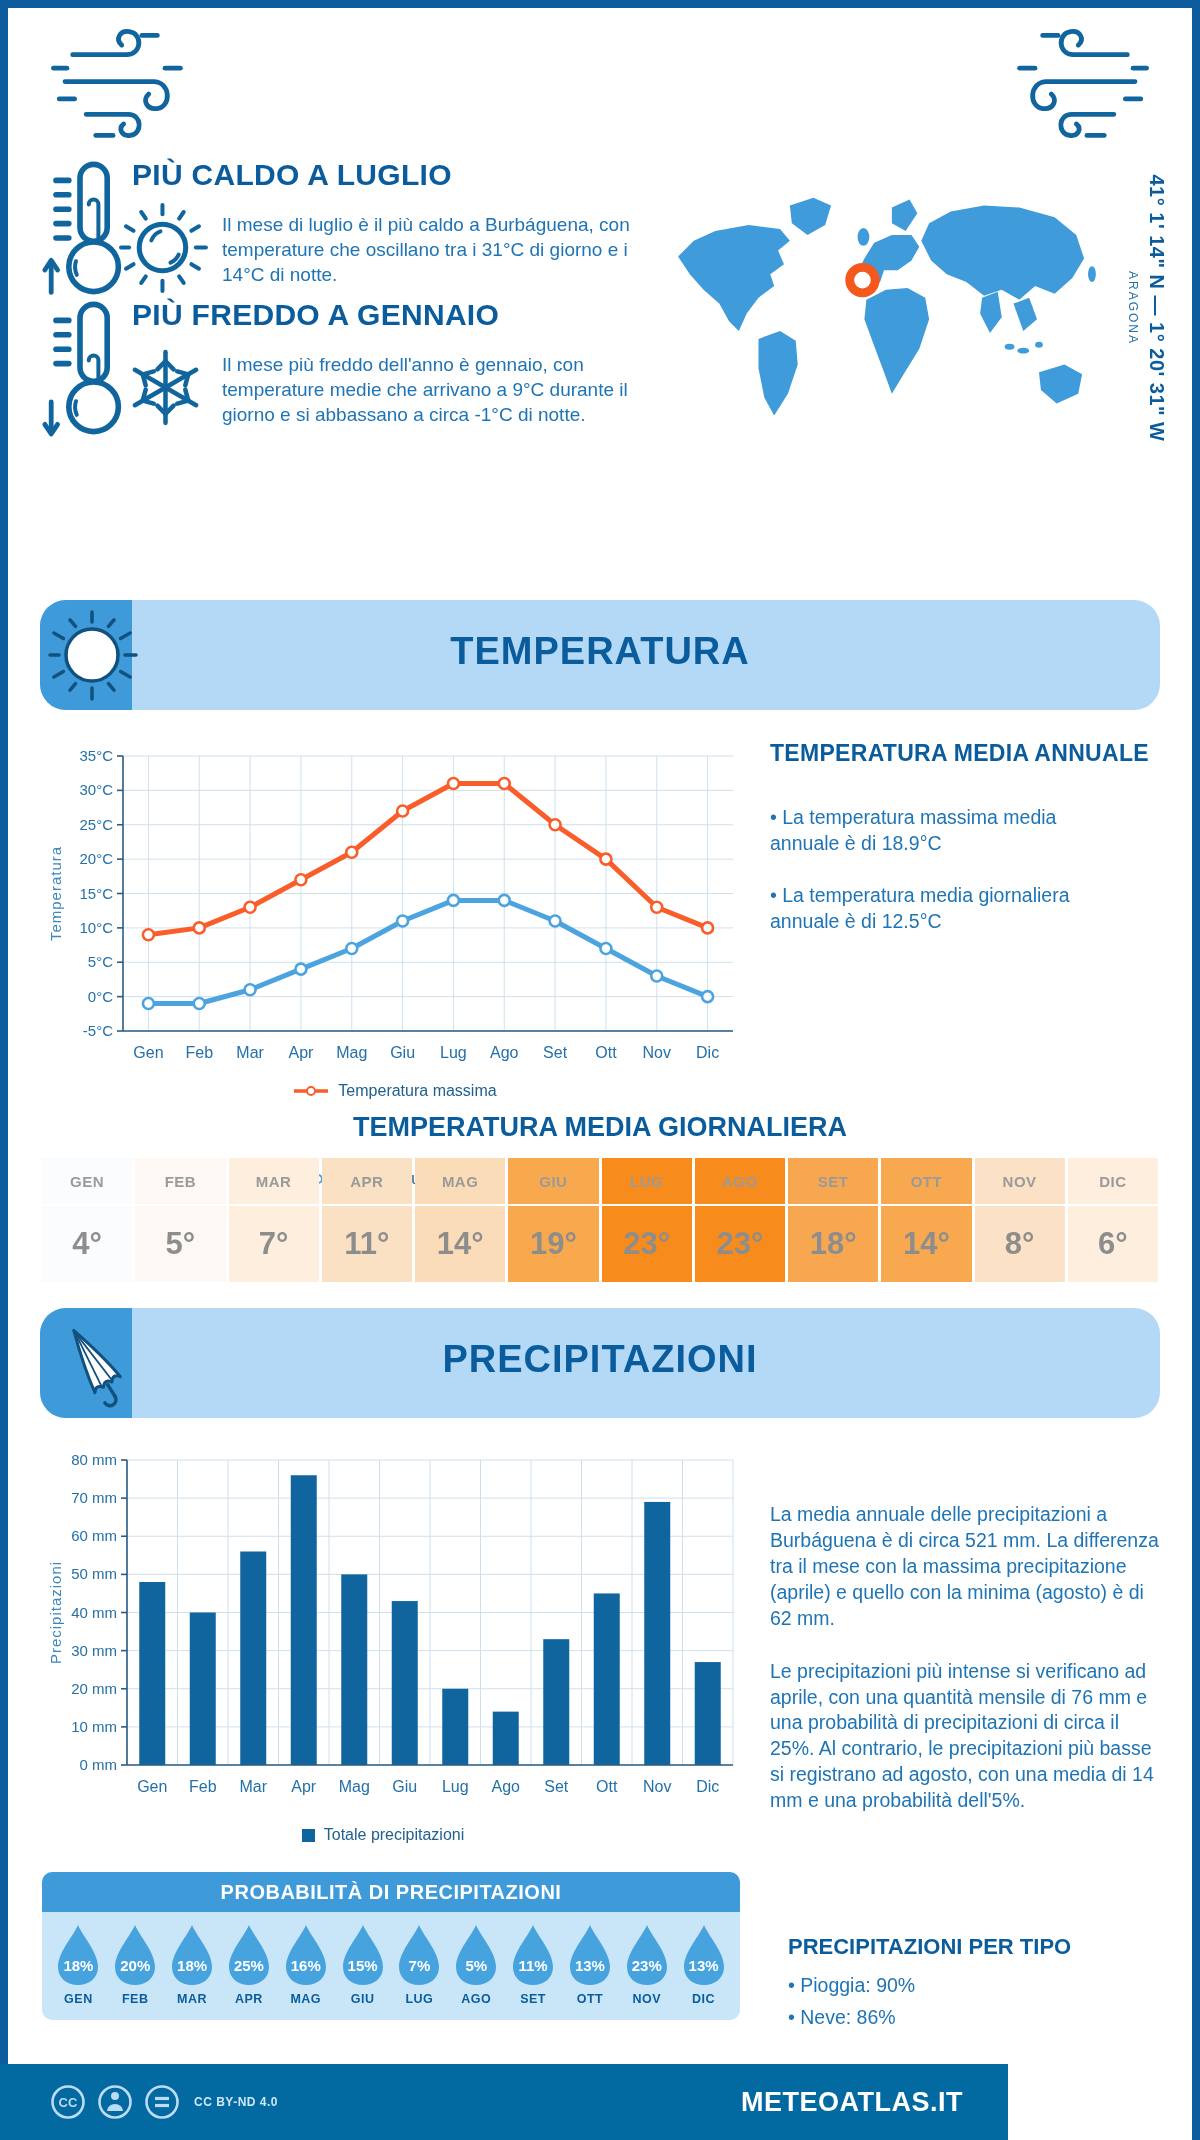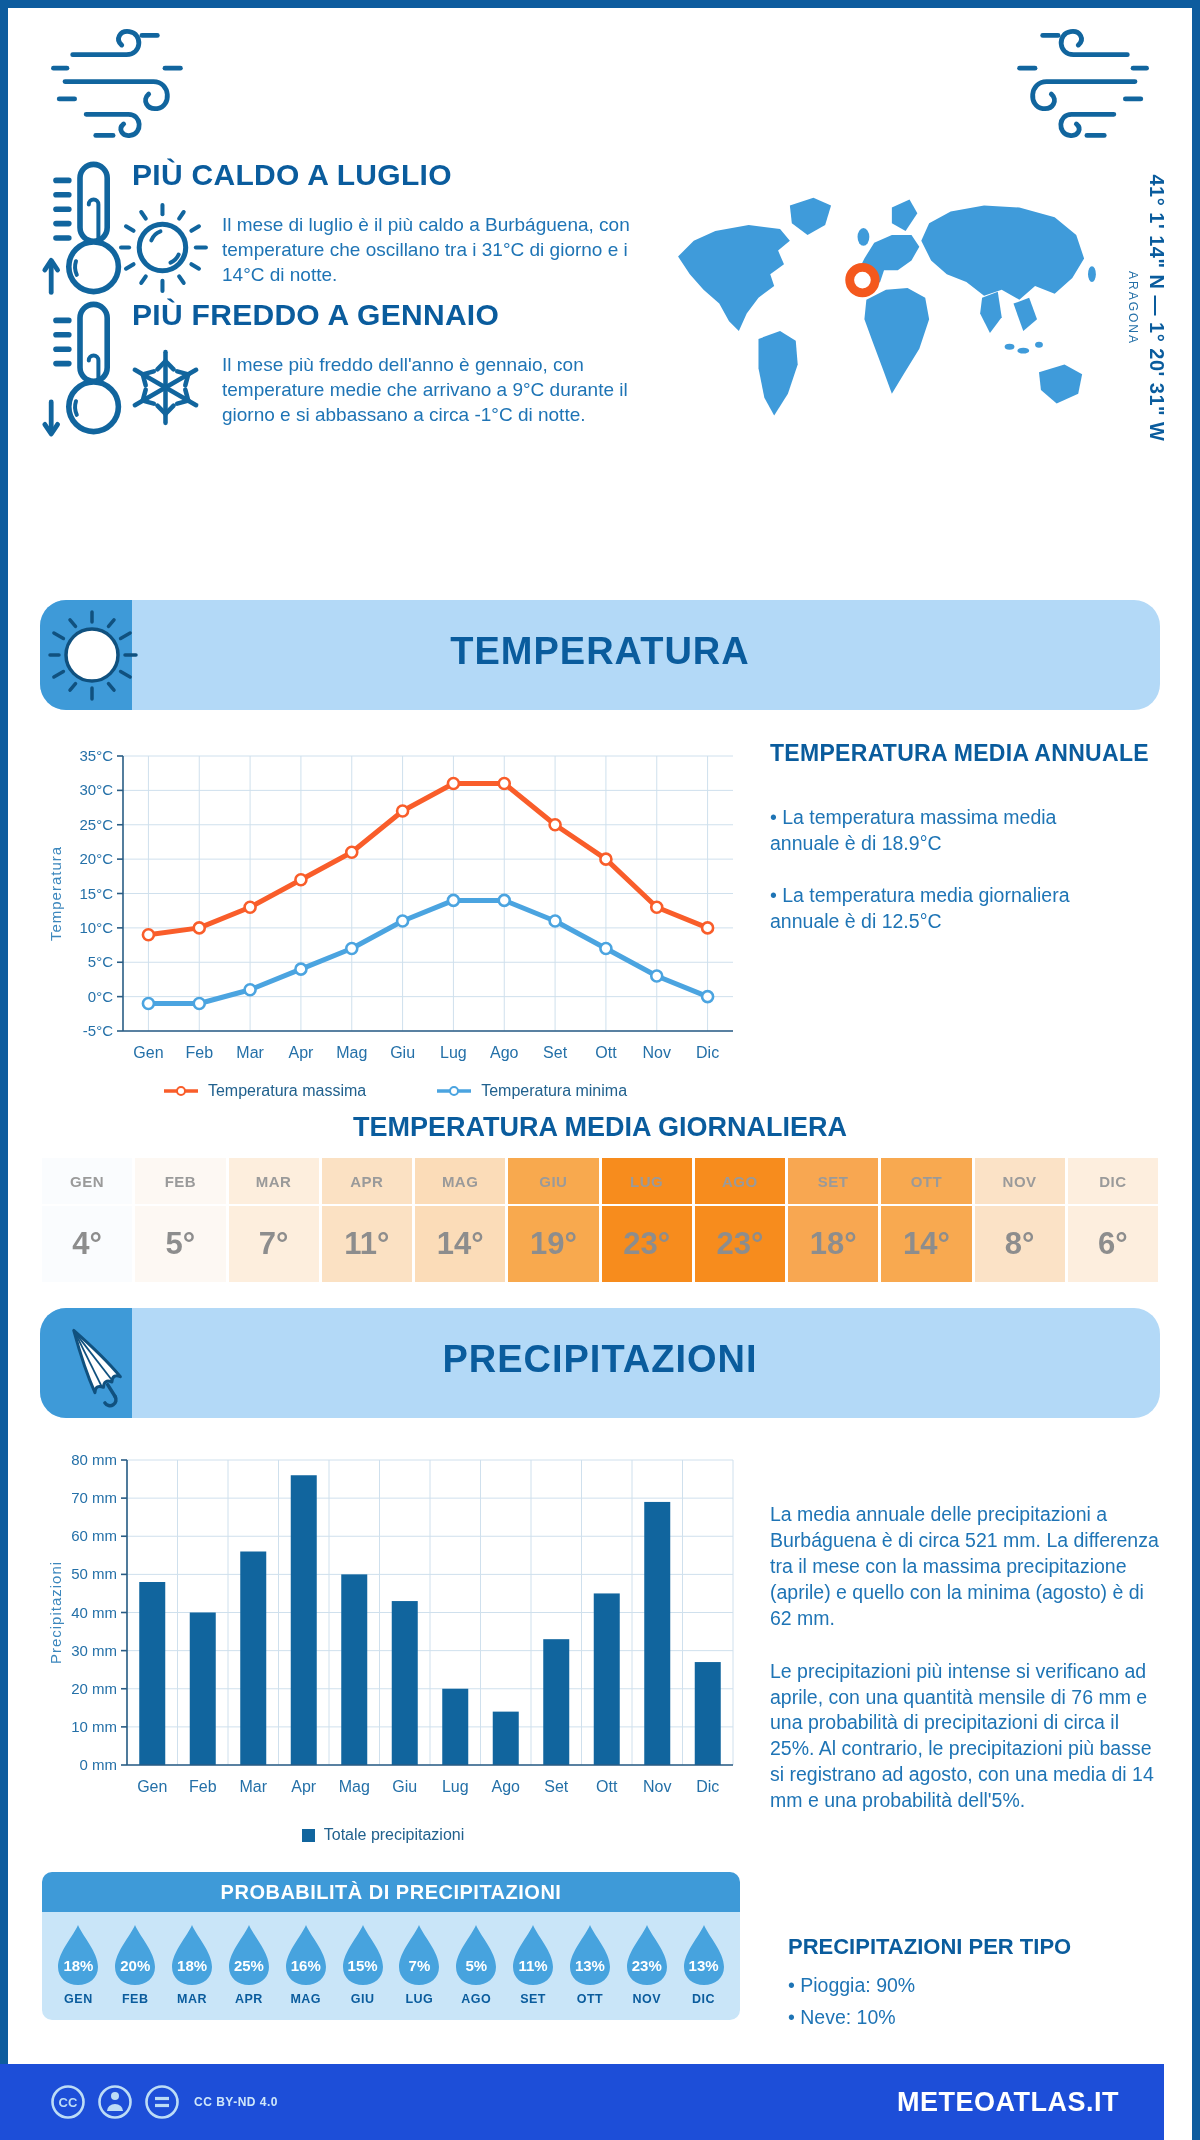--- a/index.html
+++ b/index.html
@@ -39,21 +39,21 @@
   .sec-banner .tab{position:absolute;left:0;top:0;width:92px;height:110px;background:#3e9ad8;
                    border-radius:26px 0 0 26px;}
   .sec-banner .tab svg{position:absolute;left:8px;top:8px;width:95px;height:95px;}
   .sec-title{position:absolute;width:100%;top:30px;text-align:center;font-size:38px;
              font-weight:bold;color:#0a5c9d;letter-spacing:1px;}
   #tempBanner{top:600px;} #precBanner{top:1308px;}
 
   
   #temp-chart{position:absolute;left:45px;top:742px;}
   #precip-chart{position:absolute;left:45px;top:1446px;}
-  .legend{position:absolute;display:flex;justify-content:center;gap:70px;align-items:center;width:600px;}
+  .legend{position:absolute;display:flex;justify-content:center;gap:70px;align-items:center;width:600px;flex-direction:column;}
   #temp-legend{left:95px;top:1082px;}
   #precip-legend{left:83px;top:1826px;}
   .leg-item{display:flex;align-items:center;gap:9px;}
   .leg-item span{font-size:16px;color:#21618e;}
   .leg-sq{width:13px;height:13px;background:#11659e;}
 
   
   .annual{position:absolute;left:770px;top:740px;width:400px;}
   .annual h3{margin:0;font-size:23px;color:#0a5c9d;letter-spacing:.3px;}
   #annual-bullets{margin-top:38px;width:352px;}
@@ -86,21 +86,21 @@
   .drop b{position:absolute;left:0;right:0;top:33px;text-align:center;color:#fff;
           font-weight:bold;font-size:15px;}
   .dmonth{margin-top:6px;font-size:12.5px;font-weight:bold;color:#0a5c9d;letter-spacing:.5px;}
 
   
   .ptype{position:absolute;left:788px;top:1934px;width:380px;}
   .ptype h3{font-size:22px;color:#0a5c9d;margin:0 0 14px;}
   .tb{font-size:19.5px;color:#1e74b5;margin-bottom:9px;}
 
   
-  footer{position:absolute;left:0;bottom:0;width:1164px;height:76px;background:#1d4ed8;
+  footer{position:absolute;left:0;bottom:0;width:1008px;height:76px;background:#0369a1;
          display:flex;align-items:center;z-index:10;}
   .cc-group{display:flex;align-items:center;gap:11px;margin-left:50px;}
   .cc-label{margin-left:14px;color:#cfe7fa;font-weight:bold;font-size:12px;letter-spacing:.5px;}
   .site{margin-left:auto;margin-right:45px;color:#fff;font-weight:bold;font-size:27px;letter-spacing:.5px;}
 
   .icon-stroke{stroke:#11659e;fill:none;stroke-linecap:round;stroke-linejoin:round;}
 </style>
 </head>
 <body>
 
@@ -635,21 +635,21 @@
           </div>
           <div class="dmonth">DIC</div>
         </div>
       </div>
   </div>
 
   <div class="ptype">
     <h3>PRECIPITAZIONI PER TIPO</h3>
     <div id="ptype-bullets">
         <div class="tb">• Pioggia: 90%</div>
-        <div class="tb">• Neve: 10%</div>
+        <div class="tb">• Neve: 86%</div>
       </div>
   </div>
 
   <footer>
     <div class="cc-group">
       <svg width="36" height="36" viewBox="0 0 36 36">
         <circle cx="18" cy="18" r="15.5" fill="none" stroke="#bcdcf6" stroke-width="2.6"></circle>
         <text x="18" y="23" text-anchor="middle" font-size="13" font-weight="bold" fill="#bcdcf6">CC</text>
       </svg>
       <svg width="36" height="36" viewBox="0 0 36 36">

